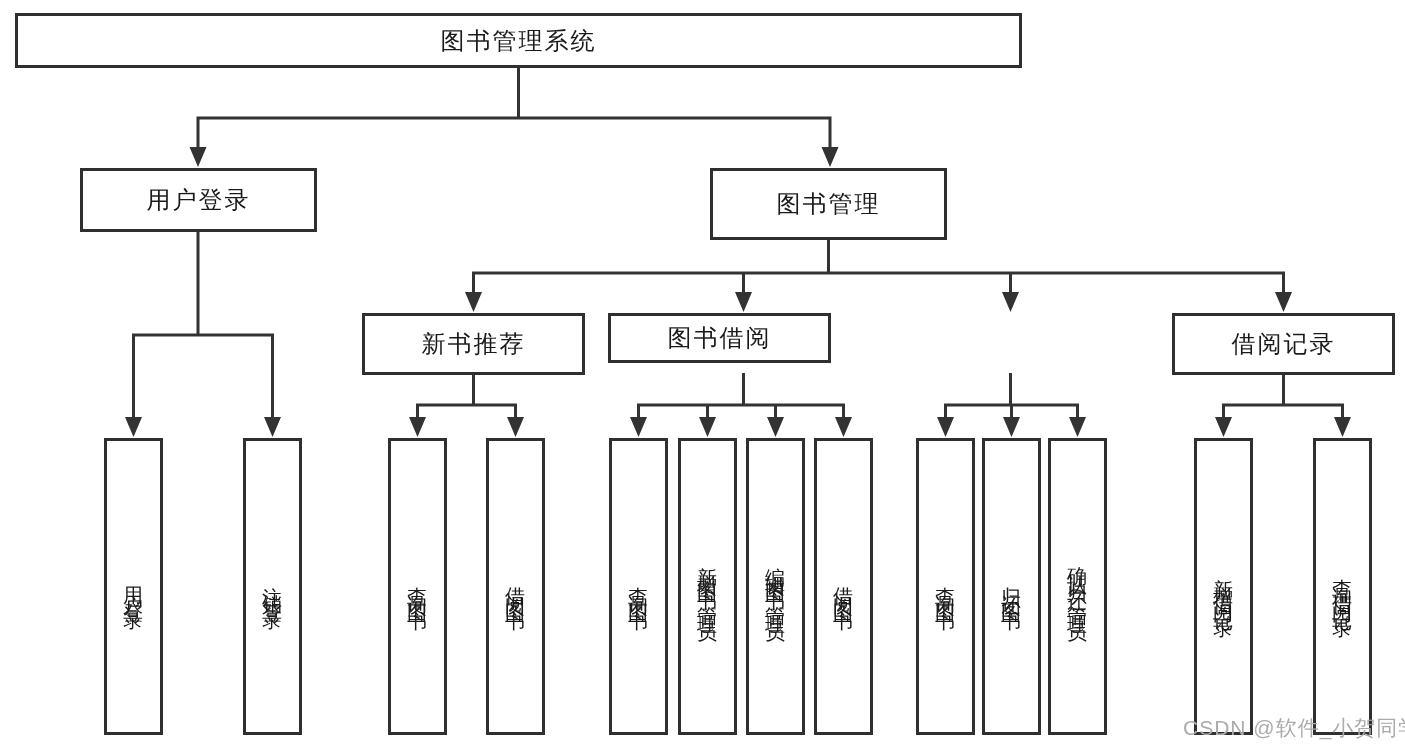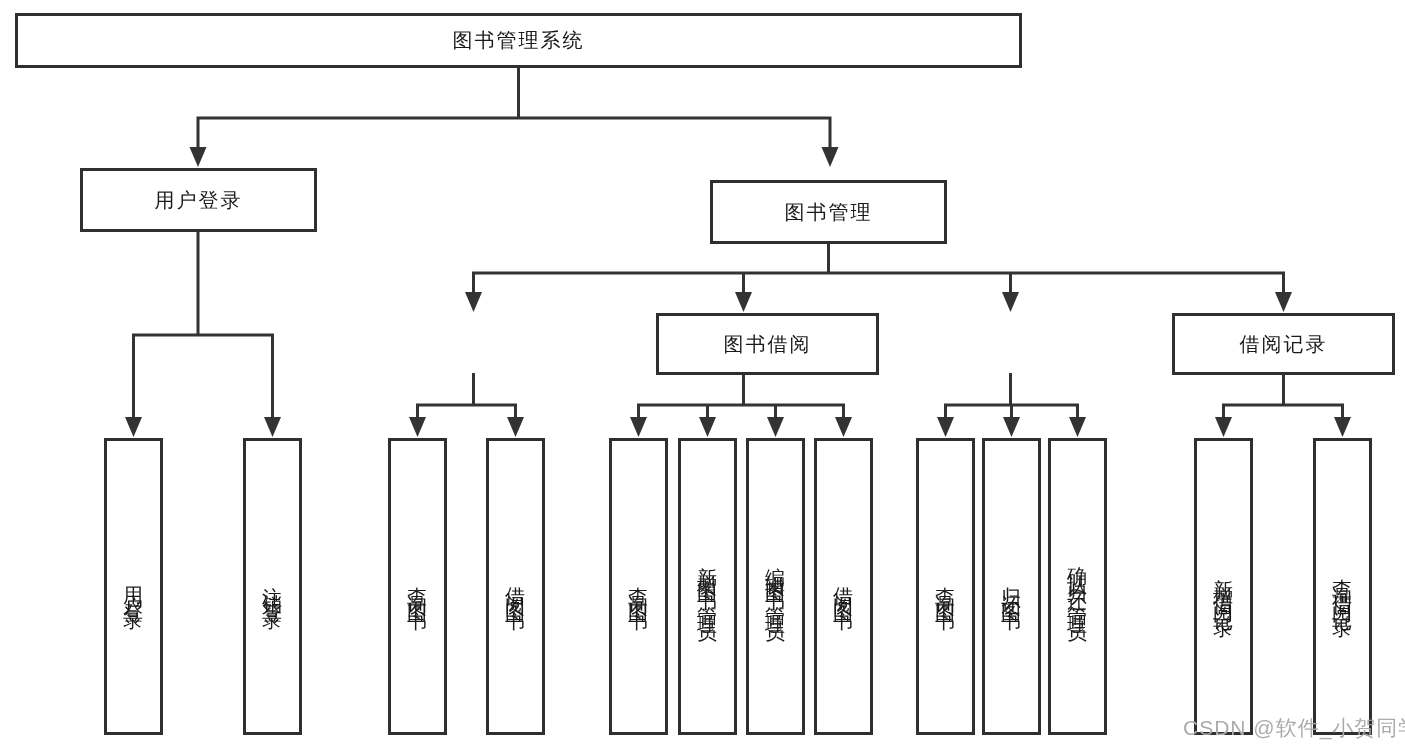--- a/index.html
+++ b/index.html
@@ -14,21 +14,21 @@
   .node{
     position:absolute;
     box-sizing:border-box;
     border:3px solid #2f2f2f;
     background:#ffffff;
     display:flex;align-items:center;justify-content:center;
     z-index:2;
     color:#1a1a1a;
   }
   .node.h span{
-    font-size:20px;
+    font-size:24px;
     letter-spacing:2px;
     white-space:nowrap;
   }
   .node.v span{
     writing-mode:vertical-rl;
     text-orientation:mixed;
     font-size:20px;
     letter-spacing:8px;
     line-height:1;
   }
@@ -77,25 +77,28 @@
              M1334 417 L1351 417 L1342.5 437 Z" fill="#333333"></path>
   </svg>
 
   <div class="node h" style="left:15px;top:13px;width:1007px;height:55px">
     <span>图书管理系统</span>
   </div>
 
   <div class="node h" style="left:80px;top:168px;width:237px;height:64px">
     <span>用户登录</span>
   </div>
-  <div class="node h" style="left:710px;top:180px;width:237px;height:64px">
+  <div class="node h" style="left:710px;top:168px;width:237px;height:72px">
     <span>图书管理</span>
   </div>
 
-  <div class="node h" style="left:656px;top:313px;width:223px;height:62px">
+  <div class="node h" style="left:362px;top:313px;width:223px;height:62px">
+    <span>新书推荐</span>
+  </div>
+  <div class="node h" style="left:608px;top:313px;width:223px;height:50px">
     <span>图书借阅</span>
   </div>
   <div class="node h" style="left:1172px;top:313px;width:223px;height:62px">
     <span>借阅记录</span>
   </div>
 
   <div class="node v" style="left:104px;top:438px;width:59px;height:297px">
     <span>用户登录</span>
   </div>
   <div class="node v" style="left:243px;top:438px;width:59px;height:297px">

